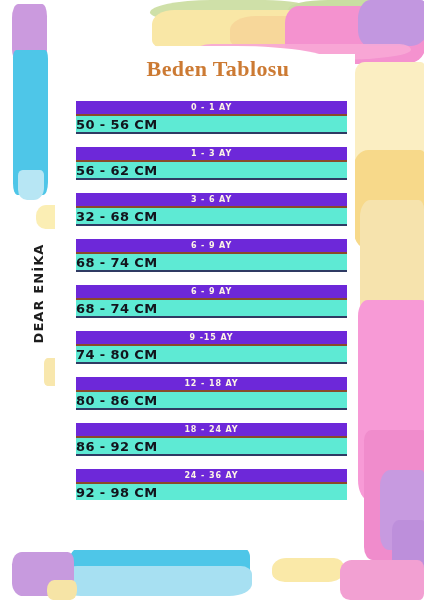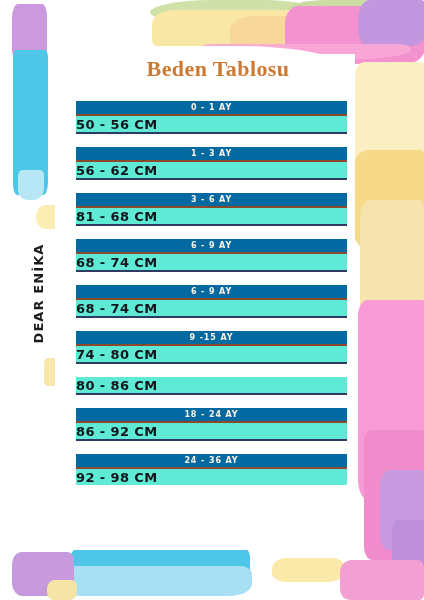--- a/index.html
+++ b/index.html
@@ -205,21 +205,21 @@
   .table {
     position: absolute;
     left: 76px;
     top: 101px;
     width: 271px;
   }
   .row { position: relative; }
   .age-band {
     position: relative;
     height: 13px;
-    background: #0369a1;
+    background: #6d28d9;
     border-bottom: 2px solid #8a4a2a;
     display: flex;
     align-items: center;
     justify-content: center;
   }
   .age-label {
     font-family: "DejaVu Sans", sans-serif;
     font-size: 8px;
     font-weight: 700;
     letter-spacing: .9px;
@@ -316,21 +316,21 @@
           <span class="size-label">56 - 62 CM</span>
         </div>
         <div class="rule"></div>
         <div class="gap"></div>
       </div>
       <div class="row">
         <div class="age-band">
           <span class="age-label">3 - 6 AY</span>
         </div>
         <div class="size-cell">
-          <span class="size-label">81 - 68 CM</span>
+          <span class="size-label">32 - 68 CM</span>
         </div>
         <div class="rule"></div>
         <div class="gap"></div>
       </div>
       <div class="row">
         <div class="age-band">
           <span class="age-label">6 - 9 AY</span>
         </div>
         <div class="size-cell">
           <span class="size-label">68 - 74 CM</span>
@@ -352,20 +352,23 @@
         <div class="age-band">
           <span class="age-label">9 -15 AY</span>
         </div>
         <div class="size-cell">
           <span class="size-label">74 - 80 CM</span>
         </div>
         <div class="rule"></div>
         <div class="gap"></div>
       </div>
       <div class="row">
+        <div class="age-band">
+          <span class="age-label">12 - 18 AY</span>
+        </div>
         <div class="size-cell">
           <span class="size-label">80 - 86 CM</span>
         </div>
         <div class="rule"></div>
         <div class="gap"></div>
       </div>
       <div class="row">
         <div class="age-band">
           <span class="age-label">18 - 24 AY</span>
         </div>

